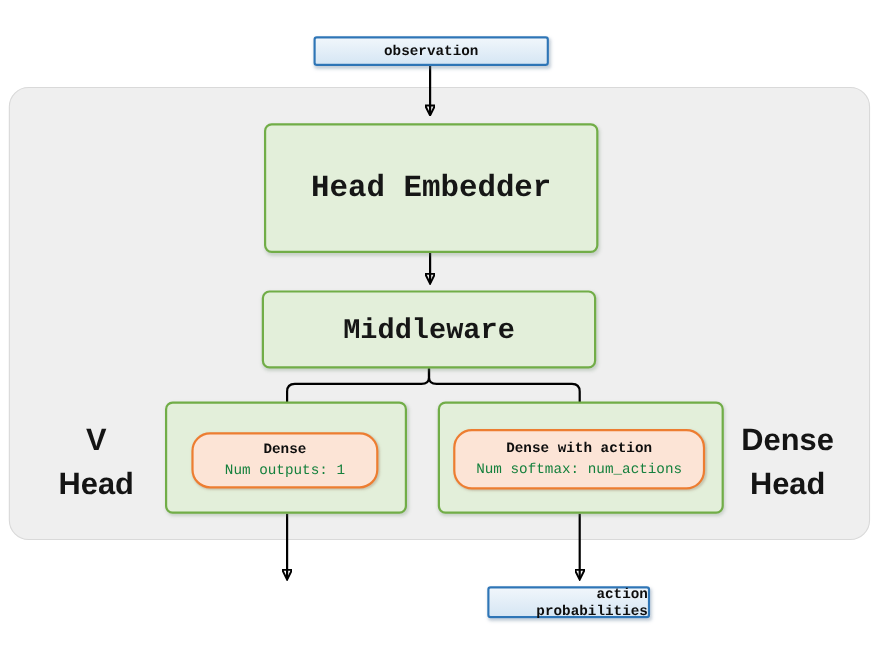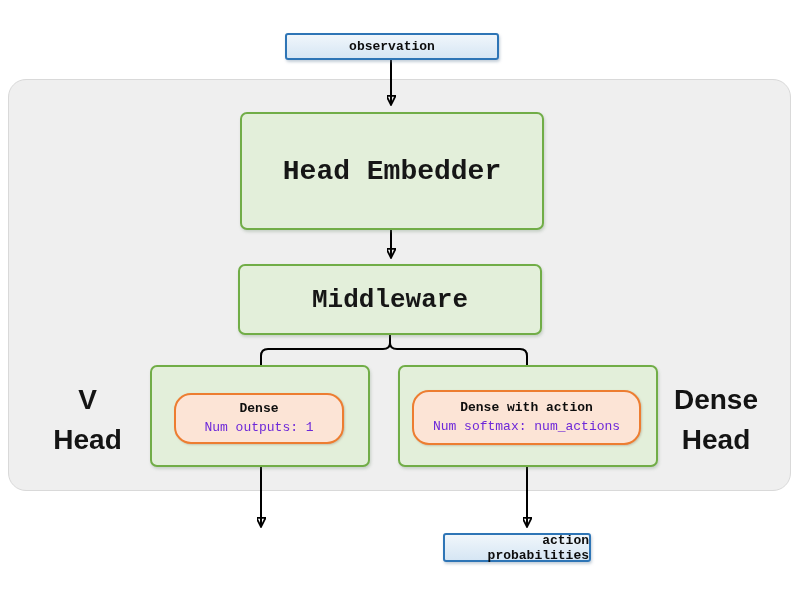--- a/index.html
+++ b/index.html
@@ -36,21 +36,21 @@
   .green.node-label { font-weight:bold; color:#161616; }
   .node-input-embedder { font-size:28px; }
   .node-middleware { font-size:26px; }
 
   .orange {
     background:#fce4d6; border:2px solid #ed7d31; border-radius:17px;
     flex-direction:column; box-shadow:1px 1px 2px rgba(150,120,95,.35);
     line-height:1.45;
   }
   .orange .dense-title { font-weight:bold; font-size:13px; color:#0d0d0d; }
-  .orange .dense-subtitle { font-weight:normal; font-size:13px; color:#6d28d9; }
+  .orange .dense-subtitle { font-weight:normal; font-size:13px; color:#15803d; }
 
   .head-label {
     position:absolute; text-align:center; font-weight:bold; font-size:28px;
     color:#141414; line-height:40px;
   }
 
   .obs            { left:285px; top:33px;  width:214px; height:27px; }
   .inp-embedder   { left:240px; top:112px; width:304px; height:118px; }
   .middleware     { left:238px; top:264px; width:304px; height:71px; }
   .v-head-box     { left:150px; top:365px; width:220px; height:102px; }

